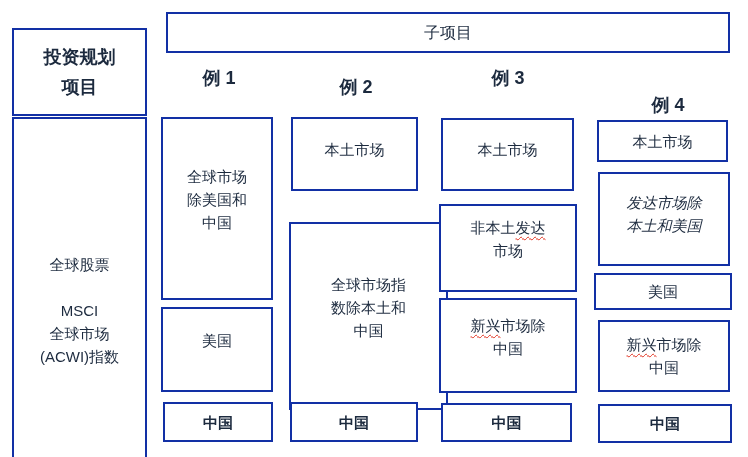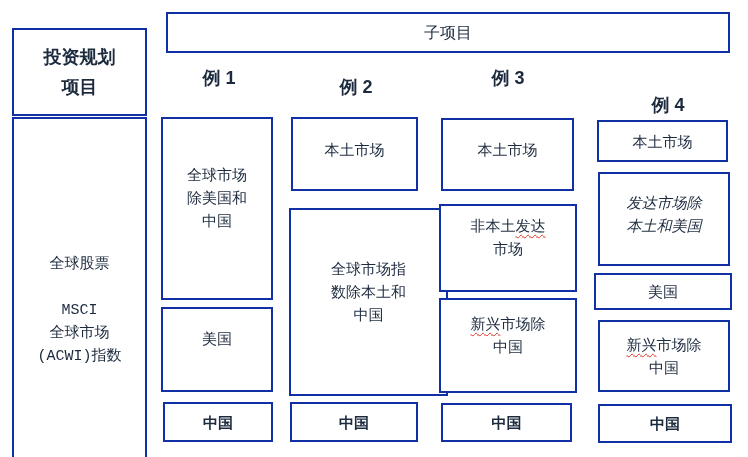--- a/index.html
+++ b/index.html
@@ -24,21 +24,21 @@
     display: flex;
     flex-direction: column;
     align-items: center;
     justify-content: center;
     text-align: center;
     font-size: 15px;
     line-height: 23px;
   }
   .pre { white-space: pre-line; }
   .bold { font-weight: bold; }
-  .lift { padding-bottom: 18px; font-family: Liberation Mono, monospace; }
+  .lift { padding-bottom: 18px; }
   .lift-sm { padding-bottom: 10px; }
   .title-box {
     font-size: 18px;
     font-weight: bold;
     line-height: 30px;
   }
   .subheader {
     font-size: 16px;
     font-weight: normal;
   }
@@ -81,21 +81,21 @@
 全球市场
 (ACWI)指数</div>
 
   <div class="box pre lift" style="left:161px; top:117px; width:112px; height:183px;">全球市场
 除美国和
 中国</div>
   <div class="box lift" style="left:161px; top:307px; width:112px; height:85px;">美国</div>
   <div class="box bold" style="left:163px; top:402px; width:110px; height:40px;">中国</div>
 
   <div class="box lift-sm" style="left:291px; top:117px; width:127px; height:74px;">本土市场</div>
-  <div class="box pre lift" style="left:289px; top:208px; width:159px; height:188px;">全球市场指
+  <div class="box pre lift" style="left:289px; top:222px; width:159px; height:188px;">全球市场指
 数除本土和
 中国</div>
   <div class="box bold" style="left:290px; top:402px; width:128px; height:40px;">中国</div>
 
   <div class="box lift-sm" style="left:441px; top:118px; width:133px; height:73px;">本土市场</div>
   <div class="box lift" style="left:439px; top:204px; width:138px; height:88px;">
     <span class="line"><span>非本土</span><span class="wavy">发达</span></span>
     <span class="line">市场</span>
   </div>
   <div class="box lift" style="left:439px; top:298px; width:138px; height:95px;">

